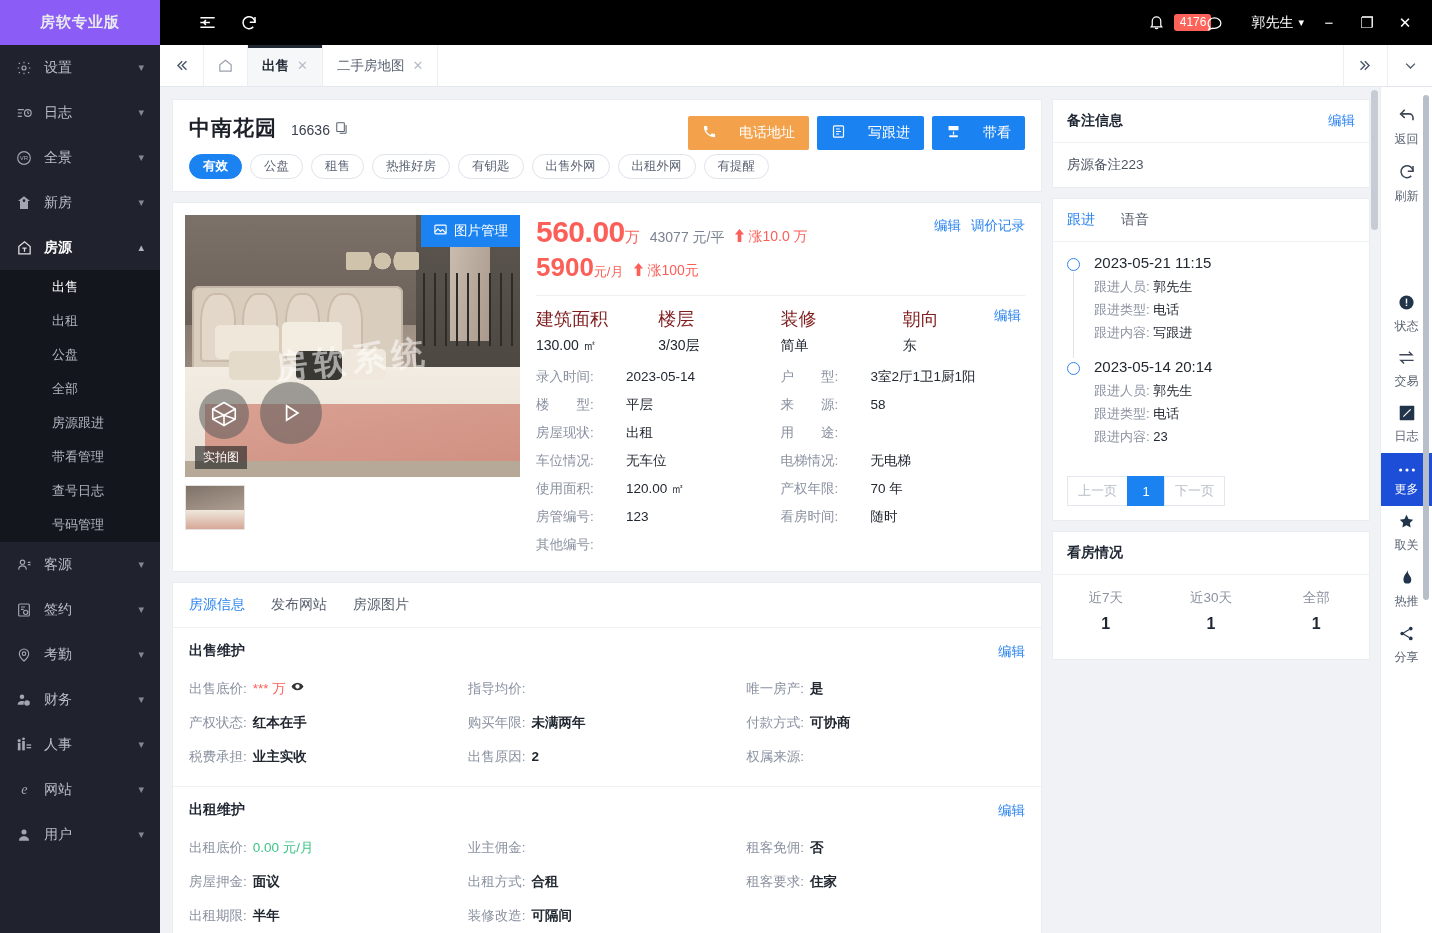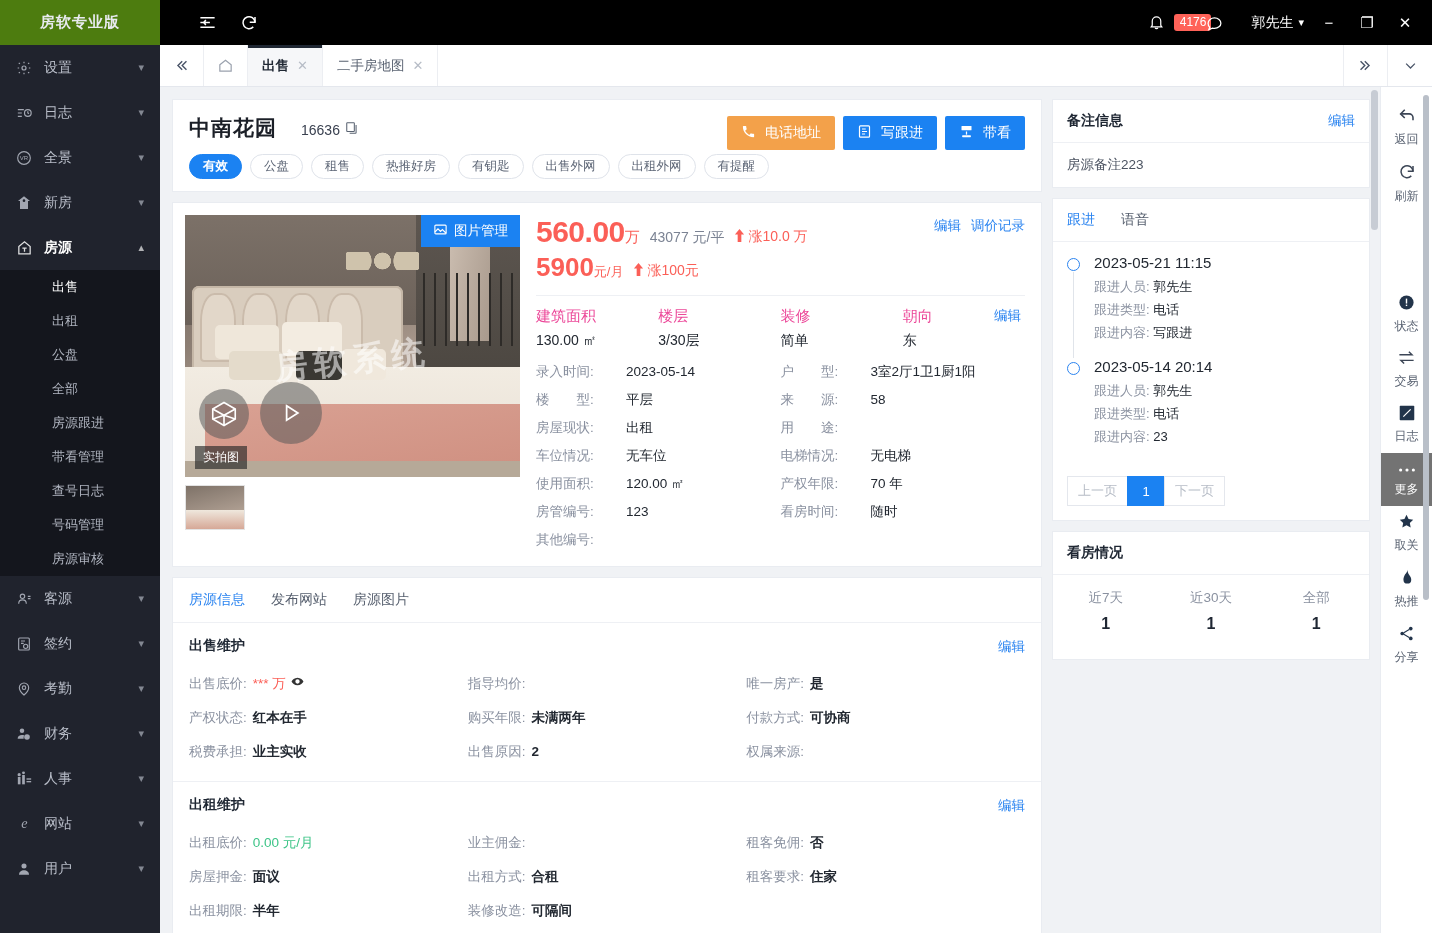--- a/index.html
+++ b/index.html
@@ -10,21 +10,21 @@
     -webkit-font-smoothing: antialiased;
   }
   .app { position: relative; width: 1432px; height: 933px; display: flex; }
 
   
   .sidebar {
     width: 160px; height: 933px; background: #20232d; flex: 0 0 160px;
     overflow: hidden; position: relative; z-index: 5;
   }
   .brand {
-    height: 45px; background: #4d7c0f; color: #e8eaef;
+    height: 45px; background: #8b5cf6; color: #e8eaef;
     display: flex; align-items: center; justify-content: center;
     font-size: 15px; font-weight: bold; letter-spacing: 1px;
   }
   .nav { padding-top: 0; }
   .nav-item {
     height: 45px; display: flex; align-items: center; padding: 0 16px;
     color: #b9bec9; font-size: 14px; cursor: pointer; position: relative;
   }
   .nav-item .ic { width: 22px; display:flex; align-items:center; justify-content:flex-start; opacity: .85; }
   .nav-item .lbl { flex: 1; padding-left: 6px; }
@@ -81,31 +81,31 @@
   }
   .col-main { flex: 1; min-width: 0; display: flex; flex-direction: column; gap: 10px; }
   .col-side { width: 318px; flex: 0 0 318px; display:flex; flex-direction: column; gap: 10px;}
 
   .card { background: #fff; border: 1px solid #e9ecf1; }
 
   
   .hdr { padding: 14px 16px 12px 16px; position: relative; }
   .hdr-top { display: flex; align-items: baseline; }
   .estate { font-size: 21px; font-weight: bold; color: #1b1f27; letter-spacing: 1px;}
-  .estate-no { font-size: 14px; color: #3a4150; margin-left: 24px; }
+  .estate-no { font-size: 14px; color: #3a4150; margin-left: 14px; }
   .copy-ic { display:inline-block; margin-left:5px; vertical-align:-2px; cursor:pointer;}
   .tags { display: flex; gap: 8px; margin-top: 12px; flex-wrap: wrap;}
   .tag {
     border: 1px solid #dfe3ea; border-radius: 20px; font-size: 12.5px; color: #5c6575;
     padding: 3px 13px; background: #fff;
   }
   .tag.blue { background: #1b82f2; border-color: #1b82f2; color: #fff; font-weight: bold;}
   .hdr-actions { position: absolute; right: 16px; top: 16px; display:flex; gap: 8px; }
   .btn {
-    display: flex; align-items:center; gap: 9px; color: #fff; font-size: 14px;
+    display: flex; align-items:center; gap: 22px; color: #fff; font-size: 14px;
     padding: 8px 14px; border-radius: 2px; cursor: pointer; border: none;
     font-family: inherit;
   }
   .btn.orange { background: #f5a council; }
   .btn.orange { background: #f3a14a; }
   .btn.blue { background: #1b82f2; }
 
   
   .info { display: flex; padding: 12px; gap: 16px;}
   .gallery { width: 335px; flex: 0 0 335px; }
@@ -164,21 +164,21 @@
   .p-up { font-size: 14px; color:#fb5f57; display:flex; align-items:center; gap:3px;}
   .price-row2 { display:flex; align-items:baseline; gap: 10px; margin-top: 3px; }
   .p-main2 { font-size: 26px; font-weight:bold; color:#fb5f57;}
   .p-unit2 { font-size: 13px; color:#fb5f57;}
   .edit-link { color:#2b84f0; font-size:13.5px; cursor:pointer; }
   .price-edits { position:absolute; right:4px; top:2px; display:flex; gap:10px;}
   .spec {
     display:flex; border-top:1px solid #eef0f4; margin-top: 12px; padding-top: 11px; position:relative;
   }
   .spec-item { width: 25%; }
-  .spec-k { font-size:15px; color:#ec4899; margin-bottom:6px;}
+  .spec-k { font-size:18px; color:#7f1d1d; margin-bottom:6px;}
   .spec-v { font-size:14px; color:#222831; }
   .spec .edit-link { position:absolute; right:4px; top:11px;}
   .kvgrid { display:flex; flex-wrap: wrap; margin-top: 8px; }
   .kv { width: 50%; display:flex; font-size:13.5px; line-height: 28px; }
   .kv .k { color:#8a91a0; width: 84px; flex:0 0 84px; letter-spacing: 0; }
   .kv .v { color: #222831; padding-left: 6px; }
 
   
   .tabcard-head { display:flex; gap: 26px; padding: 13px 16px; border-bottom:1px solid #eef0f4; }
   .tc { font-size: 14px; color:#555e6d; cursor:pointer;}
@@ -227,21 +227,21 @@
   .rail {
     width: 52px; flex: 0 0 52px; background: #fff; border-left: 1px solid #e9ecf1;
     display:flex; flex-direction: column; align-items: center; padding-top: 12px;
     position: relative;
   }
   .rail-item {
     width: 52px; padding: 7px 0 8px 0; display:flex; flex-direction:column; align-items:center;
     gap: 3px; color:#3c4656; cursor:pointer;
   }
   .rail-item .rl { font-size: 12px; color:#5a6372;}
-  .rail-item.dark { background:#737373; }
+  .rail-item.dark { background:#1d4ed8; }
   .rail-item.dark .rl { color:#fff; }
   .rail-item.dark svg { color:#fff; }
   .rail-gap { height: 74px; }
   .rail-scroll { position:absolute; right: 3px; top: 8px; width: 6px; height: 505px; background:#b9bfc8; border-radius:3px;}
   .content-scroll { position:absolute; right: 54px; top: 90px; width: 7px; height: 140px; background: #c7ccd4; border-radius: 4px; z-index: 9;}
 </style>
 </head>
 <body>
 
 <div class="app">
@@ -307,21 +307,20 @@
 
       <div class="sub">
         <div class="sub-item on">出售</div>
         <div class="sub-item">出租</div>
         <div class="sub-item">公盘</div>
         <div class="sub-item">全部</div>
         <div class="sub-item">房源跟进</div>
         <div class="sub-item">带看管理</div>
         <div class="sub-item">查号日志</div>
         <div class="sub-item">号码管理</div>
-        <div class="sub-item">房源审核</div>
       </div>
 
       <div class="nav-item">
         <span class="ic">
             <svg class="i" width="17" height="16" viewBox="0 0 24 24" fill="none" stroke="currentColor" stroke-width="1.7">
               <circle cx="9" cy="8" r="3.3"></circle>
               <path d="M3.3 19c0-3.4 2.6-5.6 5.7-5.6s5.7 2.2 5.7 5.6"></path>
               <path d="M17 8h4M17 11.5h4"></path>
             </svg>
           </span>

